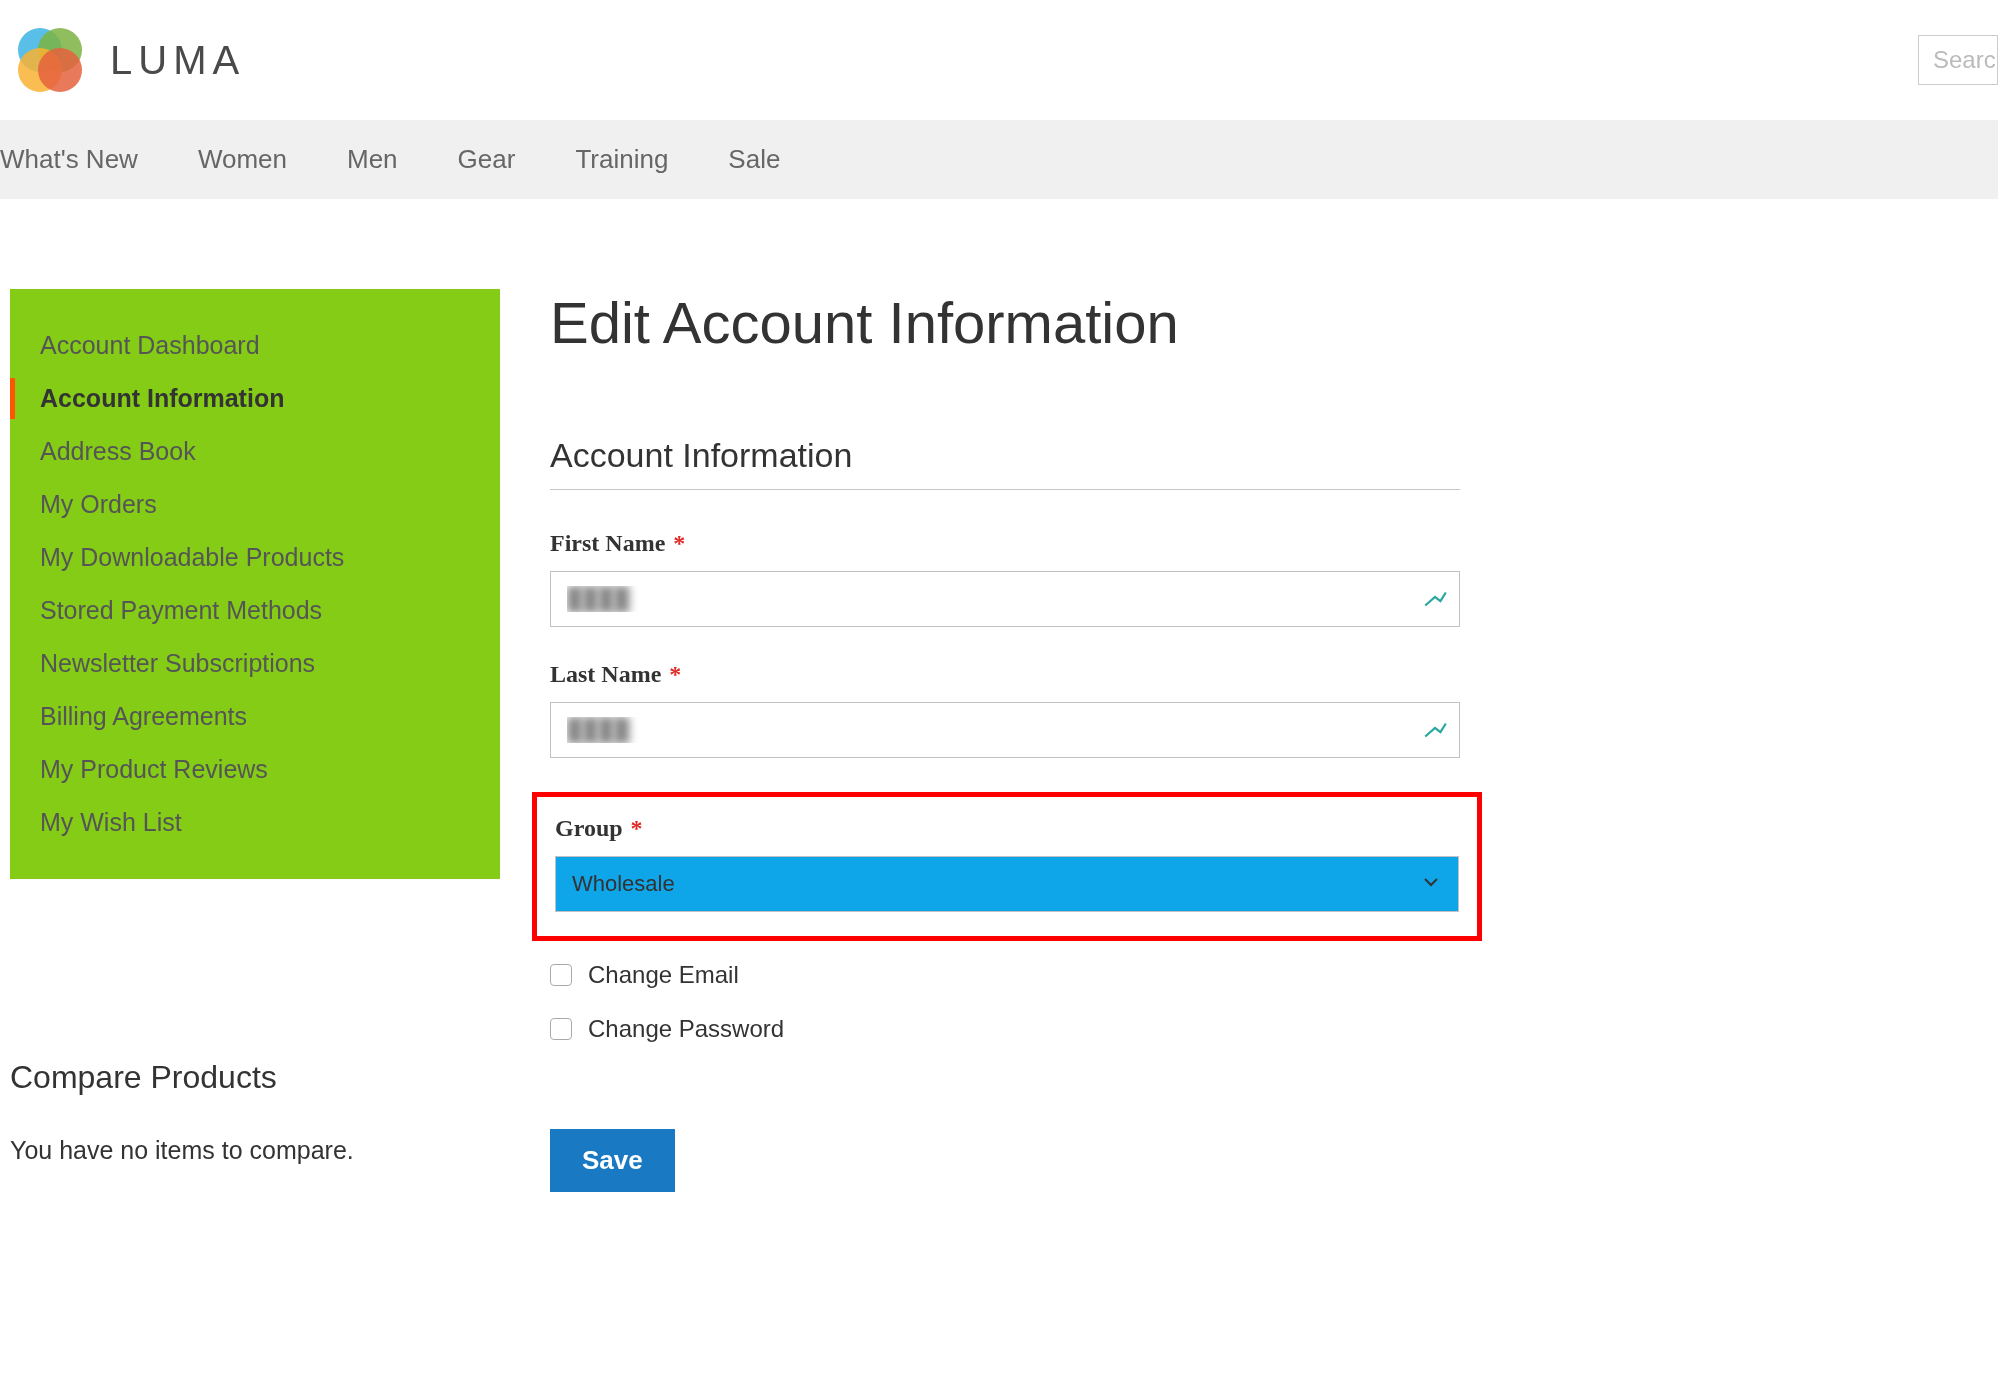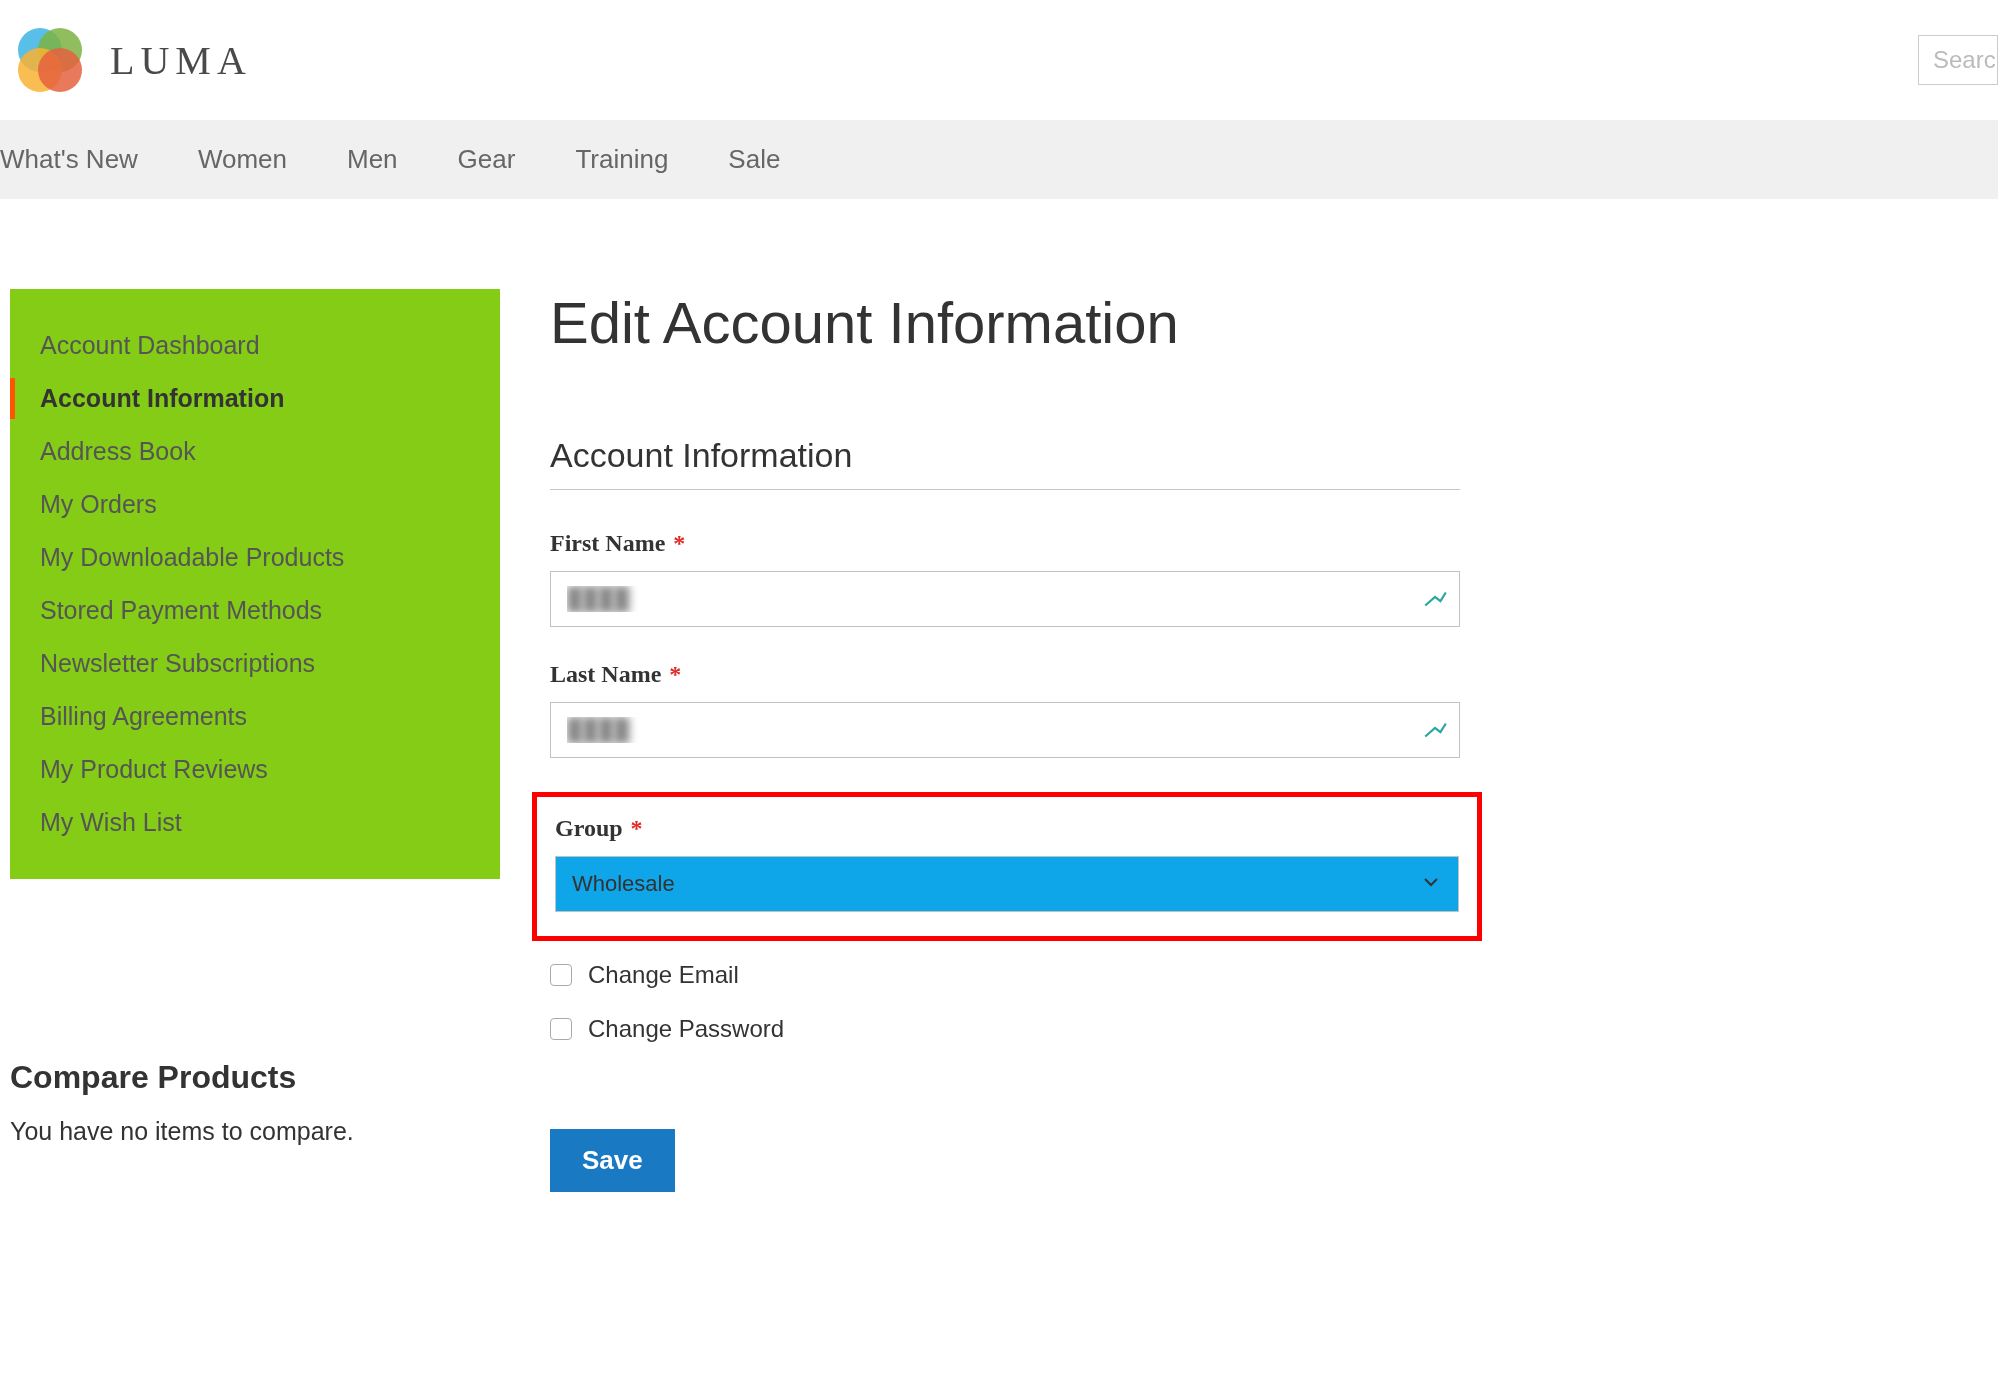--- a/index.html
+++ b/index.html
@@ -12,21 +12,20 @@
   .header {
     display: flex;
     align-items: center;
     padding: 20px 0 20px 10px;
     justify-content: space-between;
   }
   .logo-wrap {
     display: flex;
     align-items: center;
     gap: 20px;
-    font-family: Liberation Serif, serif;
   }
   .logo-icon { width: 80px; height: 80px; position: relative; }
   .brand-text {
     font-size: 40px;
     font-weight: 400;
     letter-spacing: 6px;
     color: #4a4a4a;
   }
   .search-box {
     border: 1px solid #ccc;
@@ -75,23 +74,23 @@
   .sidebar-item.active::before {
     content: "";
     position: absolute;
     left: 0; top: 6px; bottom: 6px;
     width: 5px;
     background: #ff5501;
   }
   .compare-block { margin-top: 180px; }
   .compare-title {
     font-size: 32px;
-    font-weight: 700;
-    color: #333;
-    margin-bottom: 21px;
+    font-weight: 400;
+    color: #333;
+    margin-bottom: 40px;
   }
   .compare-empty { font-size: 25px; color: #333; }
   .main { flex: 1; }
   .page-title {
     font-size: 58px;
     font-weight: 300;
     color: #333;
     margin-bottom: 80px;
   }
   .section-title {

